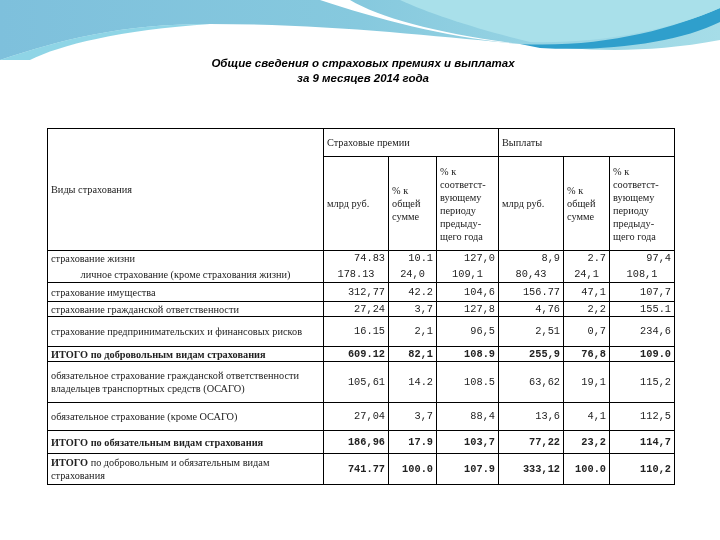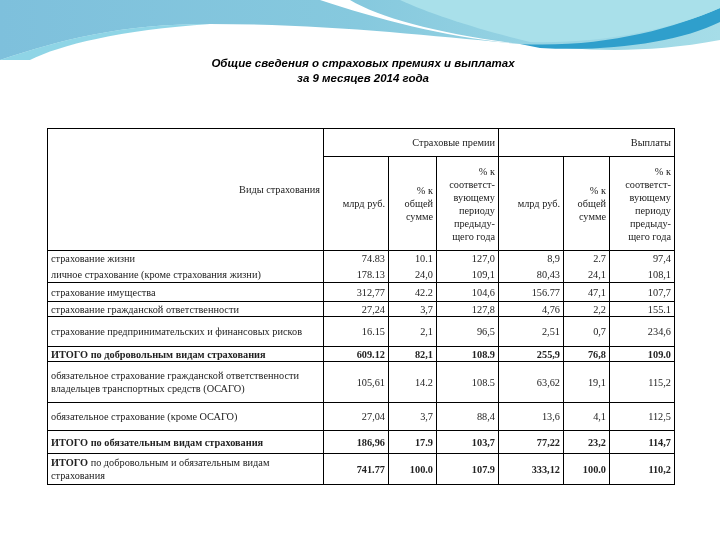--- a/index.html
+++ b/index.html
@@ -3,25 +3,25 @@
 <meta charset="utf-8">
 <style>
   html, body { margin:0; padding:0; }
   body { width:720px; height:540px; position:relative; overflow:hidden; background:#ffffff; font-family:"Liberation Serif", serif; }
   .bg-wave { position:absolute; left:0; top:0; width:720px; height:80px; }
   .title { position:absolute; left:0; width:720px; text-align:center; font-family:"Liberation Sans", sans-serif; font-style:italic; font-weight:bold; font-size:11.5px; color:#000; }
   .title.l1 { top:57px; left:3px; }
   .title.l2 { top:72px; left:3px; }
   table.data { position:absolute; left:47px; top:128px; border-collapse:collapse; font-size:10.3px; color:#222; }
   table.data td { border:1px solid #000; padding:0 3px; line-height:13px; vertical-align:middle; }
-  td.num { text-align:right; }
-  td.c { text-align:right; }
+  td.num { text-align:right;font-family:Liberation Mono, monospace; }
+  td.c { text-align:left; }
   td.lbl { text-align:left; }
   tr.bold td { font-weight:bold;margin-top:28px; }
-  .nb-top td { border-top:none !important; }
+  .nb-top td { border-top:none !important;text-align:center; }
   .nb-bot td { border-bottom:none !important; }
 </style>
 </head>
 <body>
 
 <svg class="bg-wave" viewBox="0 0 720 80" preserveAspectRatio="none">
   <defs>
     <linearGradient id="g1" x1="0" y1="0" x2="1" y2="0">
       <stop offset="0" stop-color="#7ec0dc"></stop>
       <stop offset="0.5" stop-color="#86c9de"></stop>

